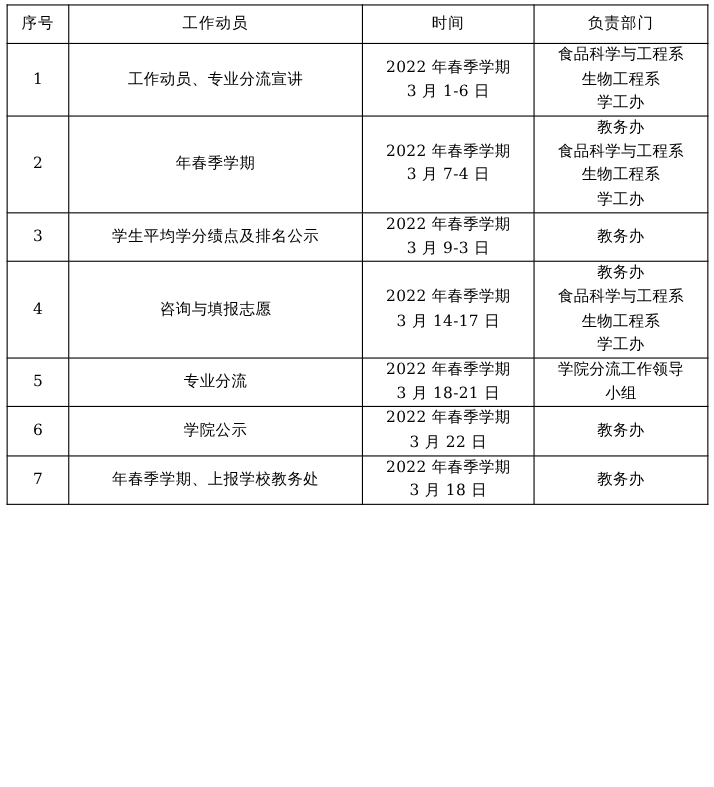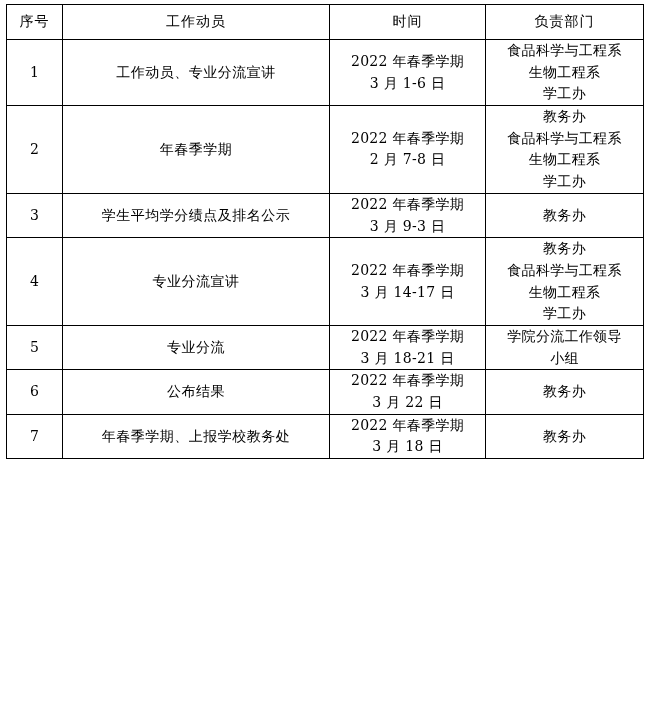--- a/index.html
+++ b/index.html
@@ -93,21 +93,21 @@
           <span class="line">食品科学与工程系</span>
           <span class="line">生物工程系</span>
           <span class="line">学工办</span>
         </td>
       </tr>
       <tr>
         <td class="no-cell">2</td>
         <td class="task-cell">年春季学期</td>
         <td class="time-cell">
           <span class="line">2022 年春季学期</span>
-          <span class="line">2 月 7-8 日</span>
+          <span class="line">3 月 7-4 日</span>
         </td>
         <td class="dept-cell">
           <span class="line">教务办</span>
           <span class="line">食品科学与工程系</span>
           <span class="line">生物工程系</span>
           <span class="line">学工办</span>
         </td>
       </tr>
       <tr>
         <td class="no-cell">3</td>
@@ -115,21 +115,21 @@
         <td class="time-cell">
           <span class="line">2022 年春季学期</span>
           <span class="line">3 月 9-3 日</span>
         </td>
         <td class="dept-cell">
           <span class="line">教务办</span>
         </td>
       </tr>
       <tr>
         <td class="no-cell">4</td>
-        <td class="task-cell">专业分流宣讲</td>
+        <td class="task-cell">咨询与填报志愿</td>
         <td class="time-cell">
           <span class="line">2022 年春季学期</span>
           <span class="line">3 月 14-17 日</span>
         </td>
         <td class="dept-cell">
           <span class="line">教务办</span>
           <span class="line">食品科学与工程系</span>
           <span class="line">生物工程系</span>
           <span class="line">学工办</span>
         </td>
@@ -141,21 +141,21 @@
           <span class="line">2022 年春季学期</span>
           <span class="line">3 月 18-21 日</span>
         </td>
         <td class="dept-cell">
           <span class="line">学院分流工作领导</span>
           <span class="line">小组</span>
         </td>
       </tr>
       <tr>
         <td class="no-cell">6</td>
-        <td class="task-cell">公布结果</td>
+        <td class="task-cell">学院公示</td>
         <td class="time-cell">
           <span class="line">2022 年春季学期</span>
           <span class="line">3 月 22 日</span>
         </td>
         <td class="dept-cell">
           <span class="line">教务办</span>
         </td>
       </tr>
       <tr>
         <td class="no-cell">7</td>

